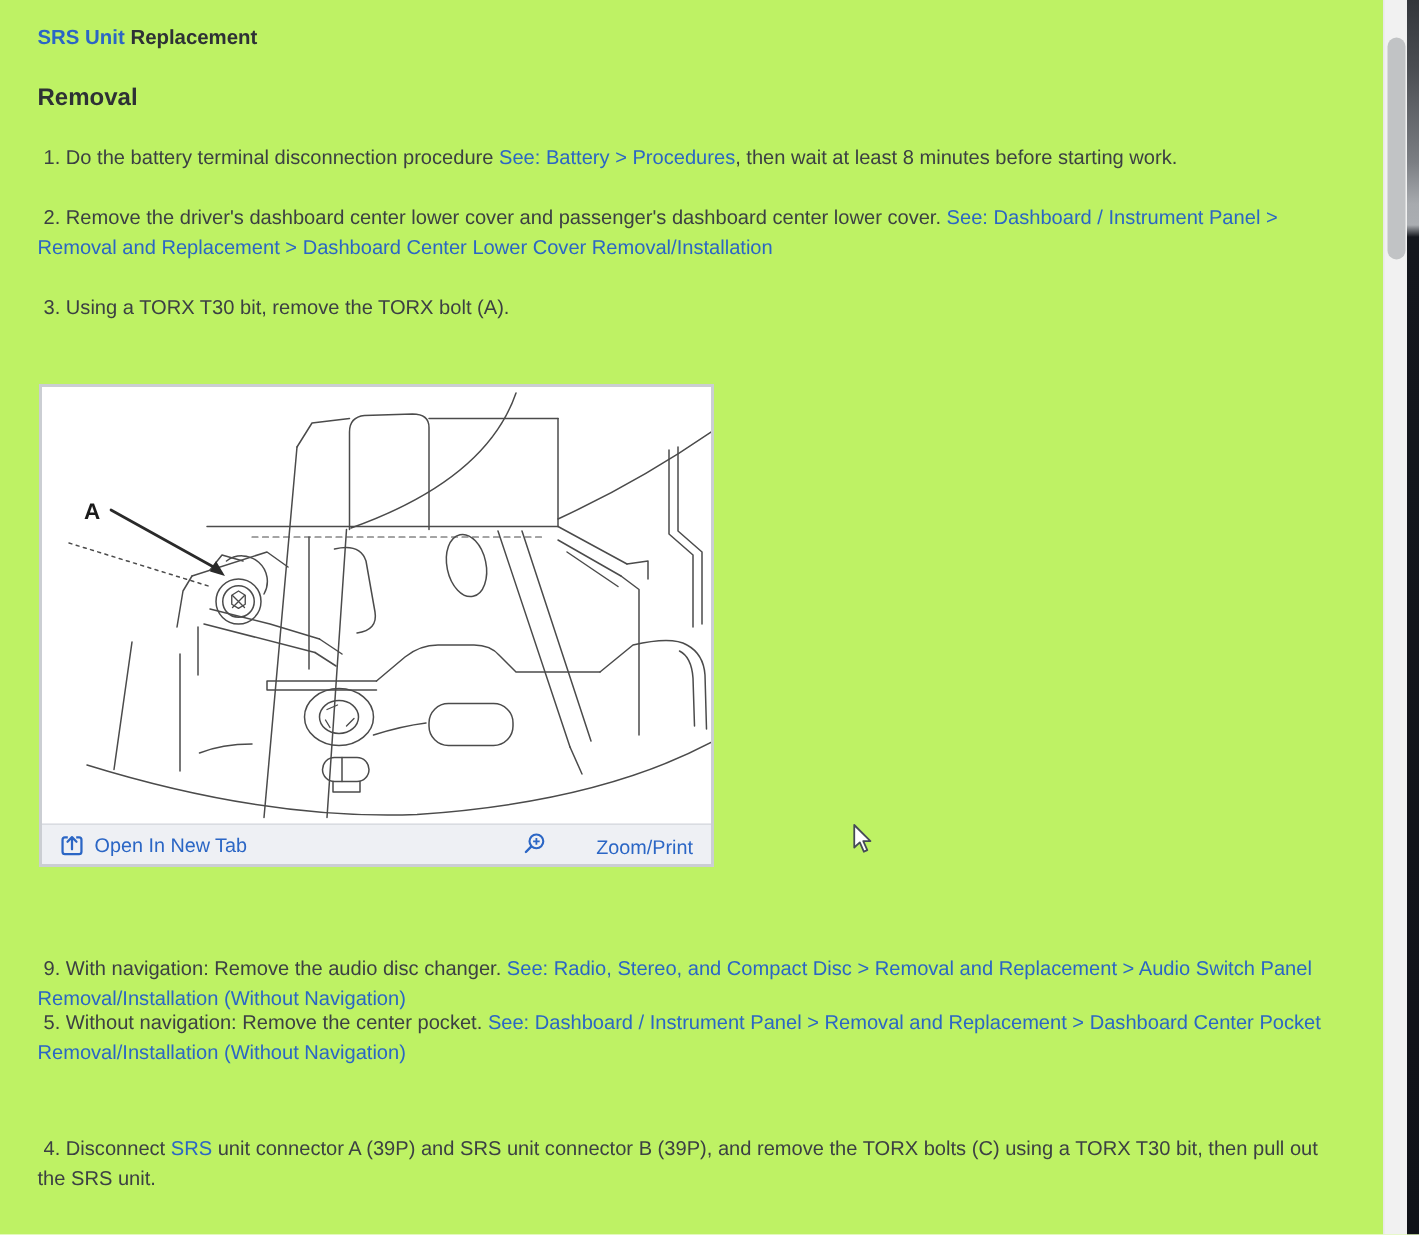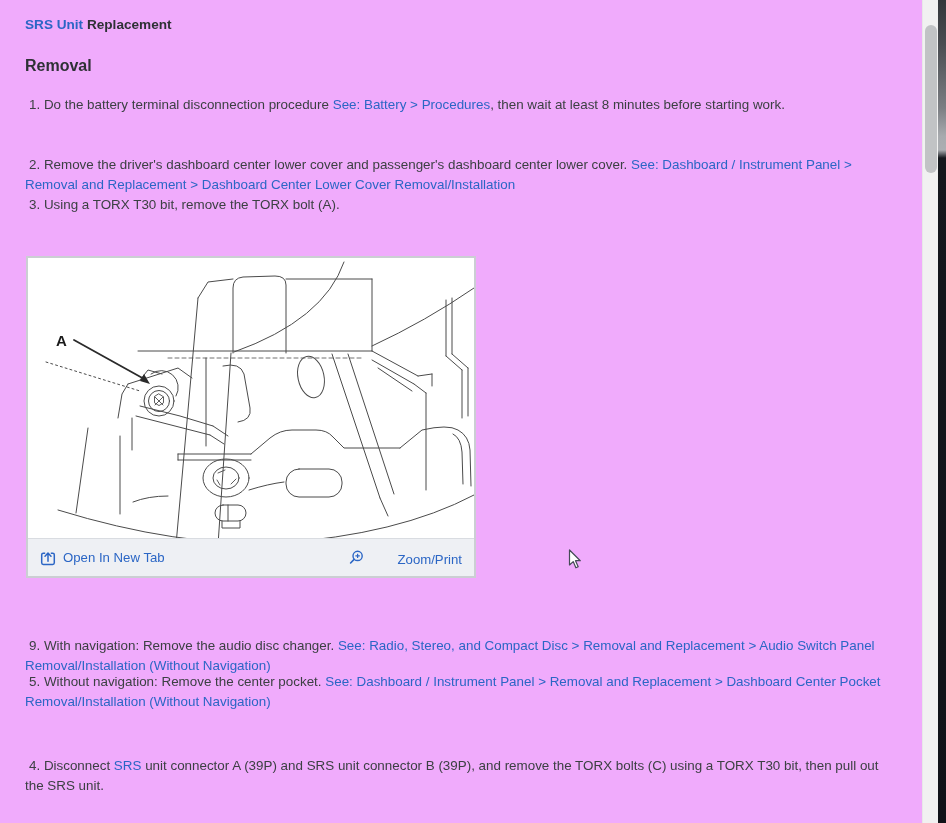--- a/index.html
+++ b/index.html
@@ -1,35 +1,35 @@
 <!DOCTYPE html>
 <html><head>
 <meta charset="utf-8">
 <style>
   * { margin:0; padding:0; box-sizing:border-box; }
   html,body { width:946px; height:823px; overflow:hidden; background:#ffffff;
     font-family:"Liberation Sans","DejaVu Sans",sans-serif; }
-  .page { position:relative; width:946px; height:823px; background:#f0abfc; }
+  .page { position:relative; width:946px; height:823px; background:#bef264; }
 
   
   .doc { position:absolute; left:25px; top:0; width:866px; color:#3c4043;
     font-size:13.4px; line-height:20px; }
   .title { position:absolute; left:0; top:15px; font-weight:700; font-size:13.6px; color:#2e3135; }
   .subhead { position:absolute; left:0; top:56px; font-weight:700; font-size:16px; color:#2e3135; }
   .step { position:absolute; left:0; width:866px; text-indent:4px; }
-  .step-1 { top:95px; } .step-2 { top:135px;margin-top:20px; } .step-3 { top:195px; }
+  .step-1 { top:95px; } .step-2 { top:135px; } .step-3 { top:195px; }
   .step-4 { top:636px; } .step-5 { top:672px; } .step-6 { top:756px; }
   .lnk { color:#2b66c5; cursor:pointer; }
   .title .lnk { font-weight:700; }
 
   
   .figure { position:absolute; left:26px; top:256px; width:450px; height:322px;
     border:2px solid #cbced3; background:#ffffff; }
   .fig-img { position:absolute; left:0; top:0; width:446px; height:291px; background:#fff; }
-  .fig-bar { position:absolute; left:0; bottom:0; width:446px; height:38px;
+  .fig-bar { position:absolute; left:0; bottom:0; width:446px; height:27px;
     background:#eef0f4; border-top:1px solid #d9dce1; display:flex;
     align-items:center; justify-content:space-between; padding:0 12px; }
   .fig-link { display:flex; align-items:center; gap:7px; color:#2b66c5;
     font-size:13.2px; cursor:pointer; }
   .fig-link svg { flex:0 0 auto; }
 
   
   .scroll-track { position:absolute; left:922px; top:0; width:16px; height:823px;
     background:#f1f1f1; border-left:1px solid #e8e8e8; }
   .scroll-thumb { position:absolute; left:2px; top:25px; width:12px; height:148px;

